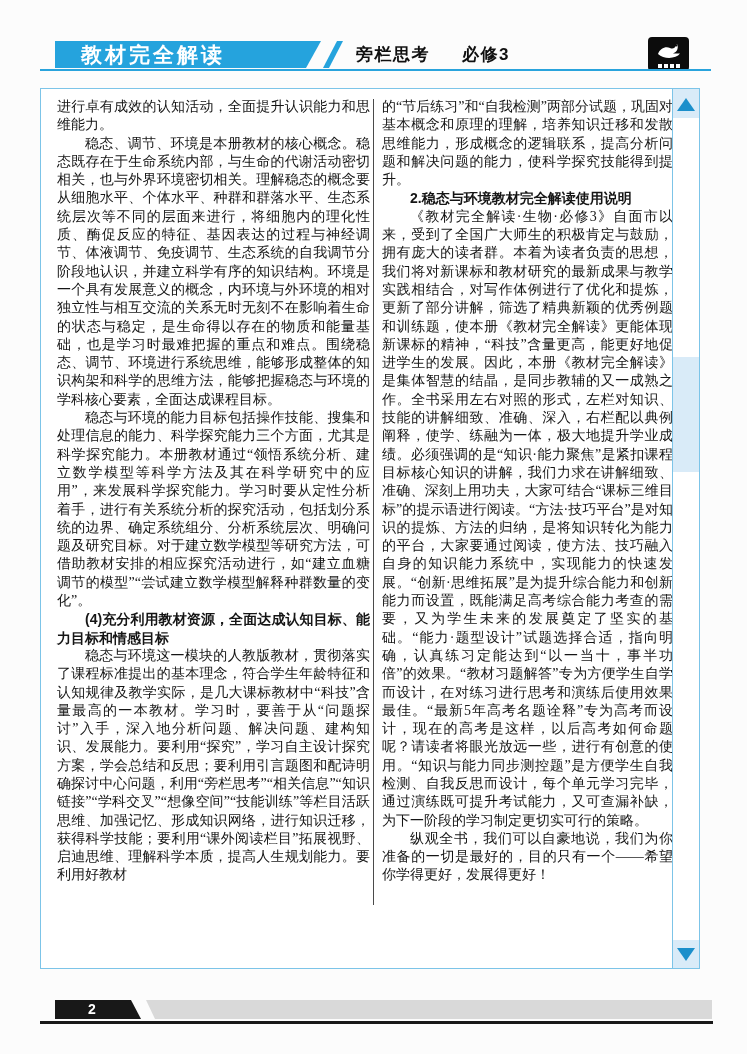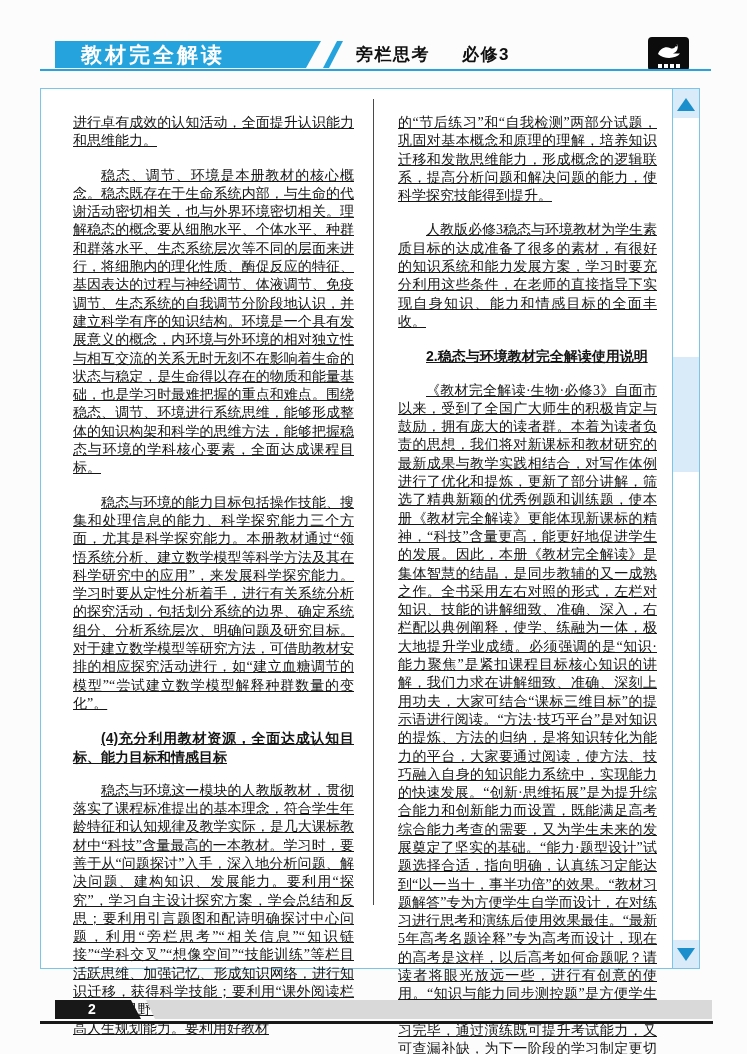--- a/index.html
+++ b/index.html
@@ -38,21 +38,21 @@
   .content-box {
     position:absolute; left:40px; top:88px; width:660px; height:881px;
     border:1px solid #7cc4e8; box-sizing:border-box; background:#fff;
   }
   .col {
     position:absolute; top:9px;
     font-family:"Liberation Serif","DejaVu Serif",serif;
     font-size:14px; line-height:18.3px; color:#151515;
     text-align:justify; text-justify:inter-ideograph;
   }
-  .col p { margin:16px;text-decoration:underline; }
+  .col p { margin:0; }
   .col p.indent { text-indent:2em; }
   .col p.bold { font-weight:bold; font-family:"Liberation Sans","DejaVu Sans",sans-serif; }
   .col-left  { left:16px;  width:313px; }
   .col-right { left:341px; width:291px; }
   .divider { position:absolute; left:332px; top:10px; width:1px; height:806px; background:#4a4a4a; }
 
   .side-strip {
     position:absolute; top:0; right:0; width:27px; height:100%;
     border-left:1px solid #7cc4e8; box-sizing:border-box;
   }
@@ -116,23 +116,23 @@
   <div id="col-left" class="col col-left">
       <p class="">进行卓有成效的认知活动，全面提升认识能力和思维能力。</p>
       <p class="indent">稳态、调节、环境是本册教材的核心概念。稳态既存在于生命系统内部，与生命的代谢活动密切相关，也与外界环境密切相关。理解稳态的概念要从细胞水平、个体水平、种群和群落水平、生态系统层次等不同的层面来进行，将细胞内的理化性质、酶促反应的特征、基因表达的过程与神经调节、体液调节、免疫调节、生态系统的自我调节分阶段地认识，并建立科学有序的知识结构。环境是一个具有发展意义的概念，内环境与外环境的相对独立性与相互交流的关系无时无刻不在影响着生命的状态与稳定，是生命得以存在的物质和能量基础，也是学习时最难把握的重点和难点。围绕稳态、调节、环境进行系统思维，能够形成整体的知识构架和科学的思维方法，能够把握稳态与环境的学科核心要素，全面达成课程目标。</p>
       <p class="indent">稳态与环境的能力目标包括操作技能、搜集和处理信息的能力、科学探究能力三个方面，尤其是科学探究能力。本册教材通过“领悟系统分析、建立数学模型等科学方法及其在科学研究中的应用”，来发展科学探究能力。学习时要从定性分析着手，进行有关系统分析的探究活动，包括划分系统的边界、确定系统组分、分析系统层次、明确问题及研究目标。对于建立数学模型等研究方法，可借助教材安排的相应探究活动进行，如“建立血糖调节的模型”“尝试建立数学模型解释种群数量的变化”。</p>
       <p class="bold indent">(4)充分利用教材资源，全面达成认知目标、能力目标和情感目标</p>
       <p class="indent">稳态与环境这一模块的人教版教材，贯彻落实了课程标准提出的基本理念，符合学生年龄特征和认知规律及教学实际，是几大课标教材中“科技”含量最高的一本教材。学习时，要善于从“问题探讨”入手，深入地分析问题、解决问题、建构知识、发展能力。要利用“探究”，学习自主设计探究方案，学会总结和反思；要利用引言题图和配诗明确探讨中心问题，利用“旁栏思考”“相关信息”“知识链接”“学科交叉”“想像空间”“技能训练”等栏目活跃思维、加强记忆、形成知识网络，进行知识迁移，获得科学技能；要利用“课外阅读栏目”拓展视野、启迪思维、理解科学本质，提高人生规划能力。要利用好教材</p>
     </div>
   <div class="divider"></div>
   <div id="col-right" class="col col-right">
       <p class="">的“节后练习”和“自我检测”两部分试题，巩固对基本概念和原理的理解，培养知识迁移和发散思维能力，形成概念的逻辑联系，提高分析问题和解决问题的能力，使科学探究技能得到提升。</p>
-      <p class="indent">人教版必修3稳态与环境教材为学生素质目标的达成准备了很多的素材，有很好的知识系统和能力发展方案，学习时要充分利用这些条件，在老师的直接指导下实现自身知识、能力和情感目标的全面丰收。</p>
       <p class="bold indent">2.稳态与环境教材完全解读使用说明</p>
       <p class="indent">《教材完全解读·生物·必修3》自面市以来，受到了全国广大师生的积极肯定与鼓励，拥有庞大的读者群。本着为读者负责的思想，我们将对新课标和教材研究的最新成果与教学实践相结合，对写作体例进行了优化和提炼，更新了部分讲解，筛选了精典新颖的优秀例题和训练题，使本册《教材完全解读》更能体现新课标的精神，“科技”含量更高，能更好地促进学生的发展。因此，本册《教材完全解读》是集体智慧的结晶，是同步教辅的又一成熟之作。全书采用左右对照的形式，左栏对知识、技能的讲解细致、准确、深入，右栏配以典例阐释，使学、练融为一体，极大地提升学业成绩。必须强调的是“知识·能力聚焦”是紧扣课程目标核心知识的讲解，我们力求在讲解细致、准确、深刻上用功夫，大家可结合“课标三维目标”的提示语进行阅读。“方法·技巧平台”是对知识的提炼、方法的归纳，是将知识转化为能力的平台，大家要通过阅读，使方法、技巧融入自身的知识能力系统中，实现能力的快速发展。“创新·思维拓展”是为提升综合能力和创新能力而设置，既能满足高考综合能力考查的需要，又为学生未来的发展奠定了坚实的基础。“能力·题型设计”试题选择合适，指向明确，认真练习定能达到“以一当十，事半功倍”的效果。“教材习题解答”专为方便学生自学而设计，在对练习进行思考和演练后使用效果最佳。“最新5年高考名题诠释”专为高考而设计，现在的高考是这样，以后高考如何命题呢？请读者将眼光放远一些，进行有创意的使用。“知识与能力同步测控题”是方便学生自我检测、自我反思而设计，每个单元学习完毕，通过演练既可提升考试能力，又可查漏补缺，为下一阶段的学习制定更切实可行的策略。</p>
+      <p class="indent">纵观全书，我们可以自豪地说，我们为你准备的一切是最好的，目的只有一个——希望你学得更好，发展得更好！</p>
     </div>
 
   <div class="side-strip">
     <div class="strip-top" style="background: rgb(217, 235, 248);">
       <div class="tri-up"></div>
     </div>
     <div class="strip-thumb" style="background: rgb(217, 235, 248);"></div>
     <div class="strip-bottom" style="background: rgb(217, 235, 248);">
       <div class="tri-down"></div>
     </div>

